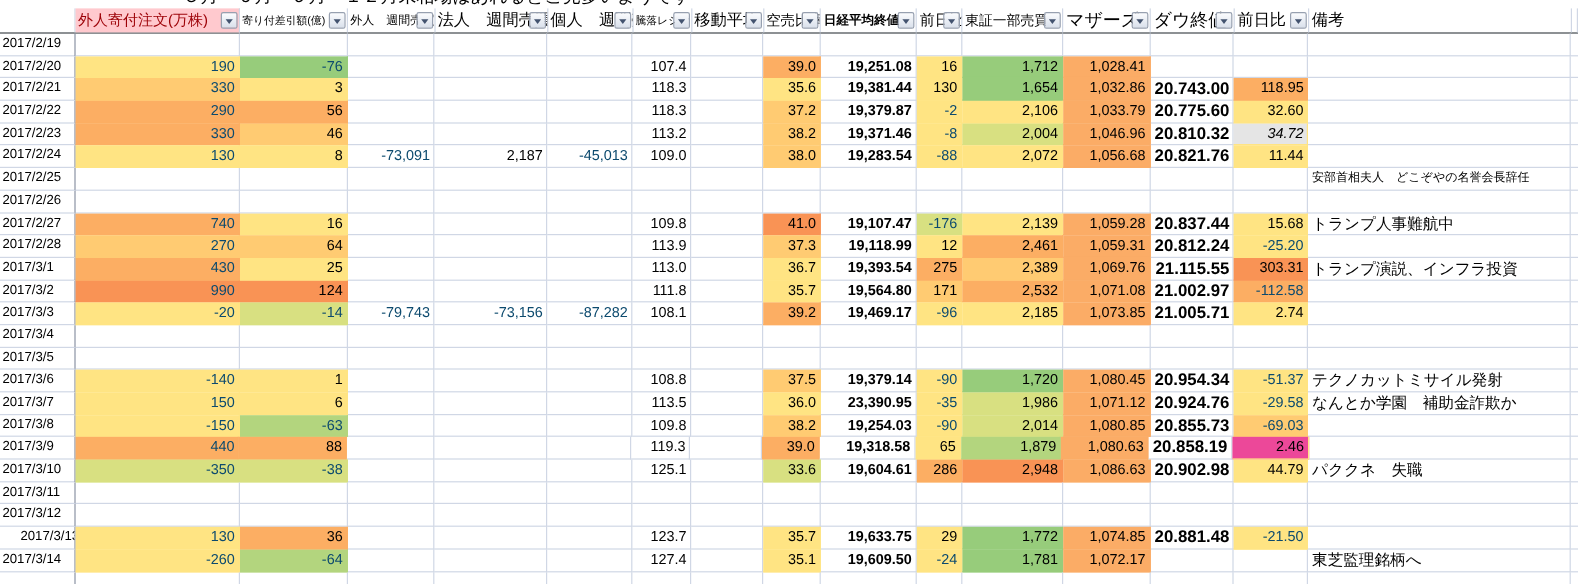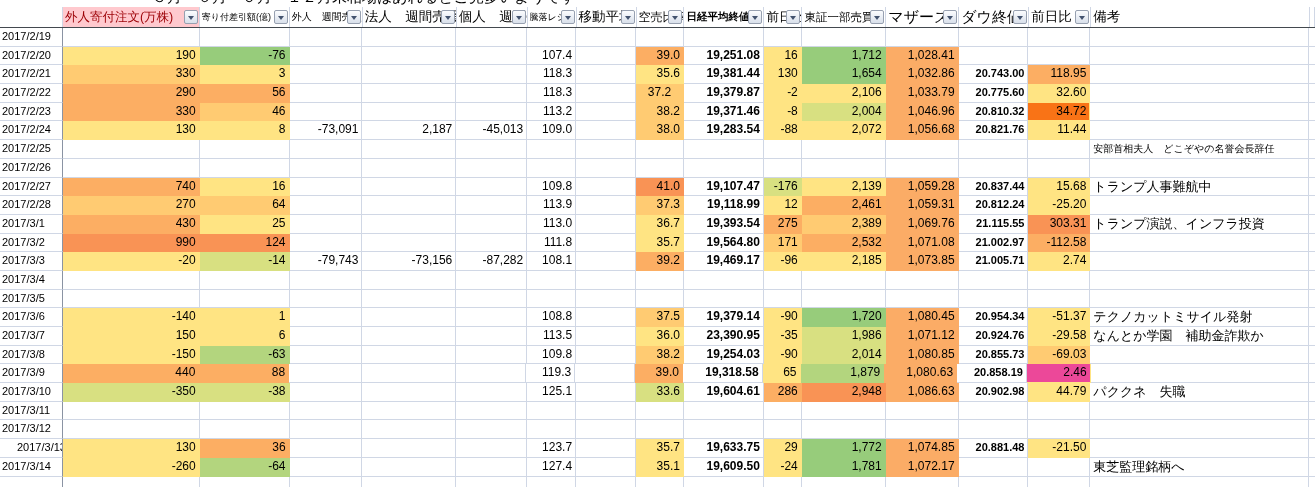--- a/index.html
+++ b/index.html
@@ -28,25 +28,25 @@
   .row{display:flex;height:18.7px;box-sizing:border-box;}
   .cell{
     box-sizing:border-box;height:100%;
     border-right:1px solid var(--grid);border-bottom:1px solid var(--grid);
     overflow:hidden;white-space:nowrap;
     font-size:12px;line-height:17.7px;padding:0 3px;
   }
   .cell.left{text-align:left;} .cell.right{text-align:right;}
   .c-a{font-size:11px;border-right:1px solid var(--freeze) !important;padding-left:2px;}
   .c-j,.c-n{font-weight:bold;}
-  .c-n{font-size:11px;}
+  .c-n{font-size:14px;}
   .c-p{font-size:13px;}
   .c-p.small{font-size:10px;}
   .c-x{border-right:none;}
-  .red{color:#000000;}
+  .red{color:#0c4a6e;}
 </style>
 </head>
 <body>
 
 <div id="sheet">
   <div class="topstrip">
     <span>３月　６月　９月　１２月末相場はあれるとこ見多いようです</span>
   </div>
   <div class="hrow" id="headerRow">
       <div class="hcell" style="width: 63px; font-size: 11px;">
@@ -203,21 +203,21 @@
       </div>
       <div class="row">
         <div class="cell left c-a" style="width: 63px;">2017/2/22</div>
         <div class="cell right c-b red" style="width: 137px; background: rgb(252, 174, 99); border-right-color: rgb(252, 174, 99); border-bottom-color: rgb(252, 174, 99);">290</div>
         <div class="cell right c-c" style="width: 90px; background: rgb(252, 174, 99); border-right-color: rgb(252, 174, 99); border-bottom-color: rgb(252, 174, 99);">56</div>
         <div class="cell right c-d" style="width: 73px;"></div>
         <div class="cell right c-e" style="width: 94px;"></div>
         <div class="cell right c-f" style="width: 71px;"></div>
         <div class="cell right c-g" style="width: 49px;">118.3</div>
         <div class="cell right c-h" style="width: 60px;"></div>
-        <div class="cell right c-i" style="width: 48px; background: rgb(255, 203, 114); border-right-color: rgb(255, 203, 114); border-bottom-color: rgb(255, 203, 114); text-align: center;">37.2</div>
+        <div class="cell right c-i" style="width: 48px; background: rgb(255, 203, 114); border-right-color: rgb(255, 203, 114); border-bottom-color: rgb(255, 203, 114);">37.2</div>
         <div class="cell right c-j" style="width: 80px;">19,379.87</div>
         <div class="cell right c-k red" style="width: 38px; background: rgb(255, 228, 131); border-right-color: rgb(255, 228, 131); border-bottom-color: rgb(255, 228, 131);">-2</div>
         <div class="cell right c-l" style="width: 84px; background: rgb(255, 228, 131); border-right-color: rgb(255, 228, 131); border-bottom-color: rgb(255, 228, 131);">2,106</div>
         <div class="cell right c-m" style="width: 73px; background: rgb(251, 172, 102); border-right-color: rgb(251, 172, 102); border-bottom-color: rgb(251, 172, 102);">1,033.79</div>
         <div class="cell right c-n" style="width: 70px;">20.775.60</div>
         <div class="cell right c-o" style="width: 62px; background: rgb(255, 228, 131); border-right-color: rgb(255, 228, 131); border-bottom-color: rgb(255, 228, 131);">32.60</div>
         <div class="cell left c-p" style="width: 219px;"></div>
         <div class="cell left c-x" style="width: 4px;"></div>
       </div>
       <div class="row">
@@ -228,21 +228,21 @@
         <div class="cell right c-e" style="width: 94px;"></div>
         <div class="cell right c-f" style="width: 71px;"></div>
         <div class="cell right c-g" style="width: 49px;">113.2</div>
         <div class="cell right c-h" style="width: 60px;"></div>
         <div class="cell right c-i" style="width: 48px; background: rgb(255, 203, 114); border-right-color: rgb(255, 203, 114); border-bottom-color: rgb(255, 203, 114);">38.2</div>
         <div class="cell right c-j" style="width: 80px;">19,371.46</div>
         <div class="cell right c-k red" style="width: 38px; background: rgb(255, 228, 131); border-right-color: rgb(255, 228, 131); border-bottom-color: rgb(255, 228, 131);">-8</div>
         <div class="cell right c-l" style="width: 84px; background: rgb(216, 224, 129); border-right-color: rgb(216, 224, 129); border-bottom-color: rgb(216, 224, 129);">2,004</div>
         <div class="cell right c-m" style="width: 73px; background: rgb(251, 172, 102); border-right-color: rgb(251, 172, 102); border-bottom-color: rgb(251, 172, 102);">1,046.96</div>
         <div class="cell right c-n" style="width: 70px;">20.810.32</div>
-        <div class="cell right c-o" style="width: 62px; background: #f97316; border-right-color: rgb(255, 228, 131); border-bottom-color: rgb(255, 228, 131);">34.72</div>
+        <div class="cell right c-o" style="width: 62px; background: #e5e5e5; border-right-color: rgb(255, 228, 131); border-bottom-color: rgb(255, 228, 131); font-style: italic;">34.72</div>
         <div class="cell left c-p" style="width: 219px;"></div>
         <div class="cell left c-x" style="width: 4px;"></div>
       </div>
       <div class="row">
         <div class="cell left c-a" style="width: 63px;">2017/2/24</div>
         <div class="cell right c-b red" style="width: 137px; background: rgb(255, 228, 131); border-right-color: rgb(255, 228, 131); border-bottom-color: rgb(255, 228, 131);">130</div>
         <div class="cell right c-c" style="width: 90px; background: rgb(255, 228, 131); border-right-color: rgb(255, 228, 131); border-bottom-color: rgb(255, 228, 131);">8</div>
         <div class="cell right c-d red" style="width: 73px;">-73,091</div>
         <div class="cell right c-e" style="width: 94px;">2,187</div>
         <div class="cell right c-f red" style="width: 71px;">-45,013</div>

